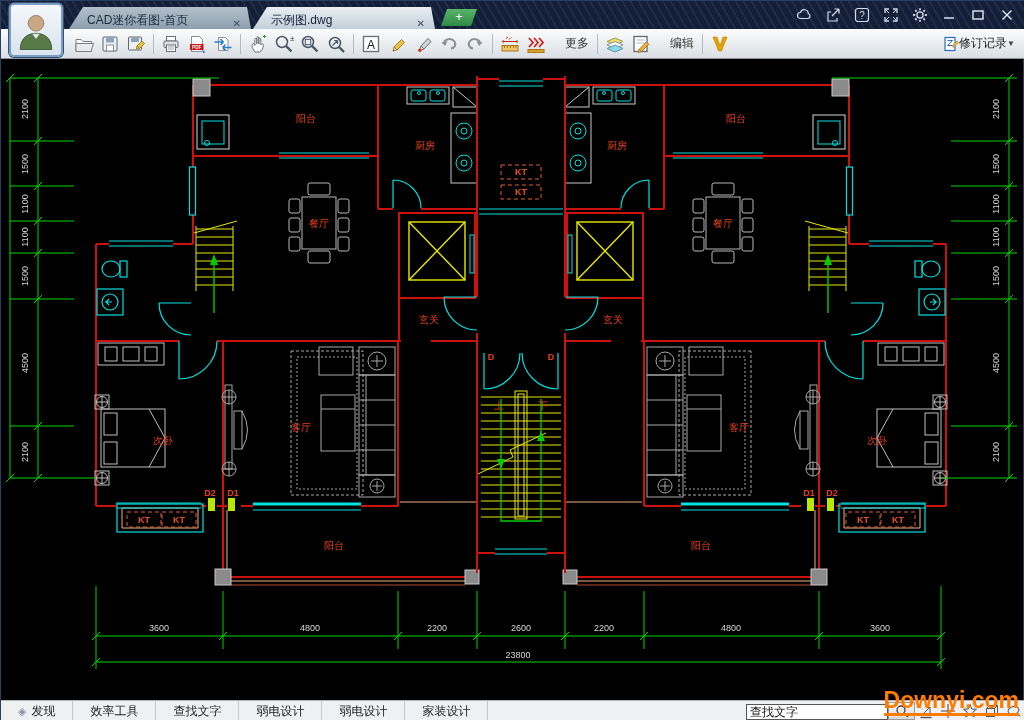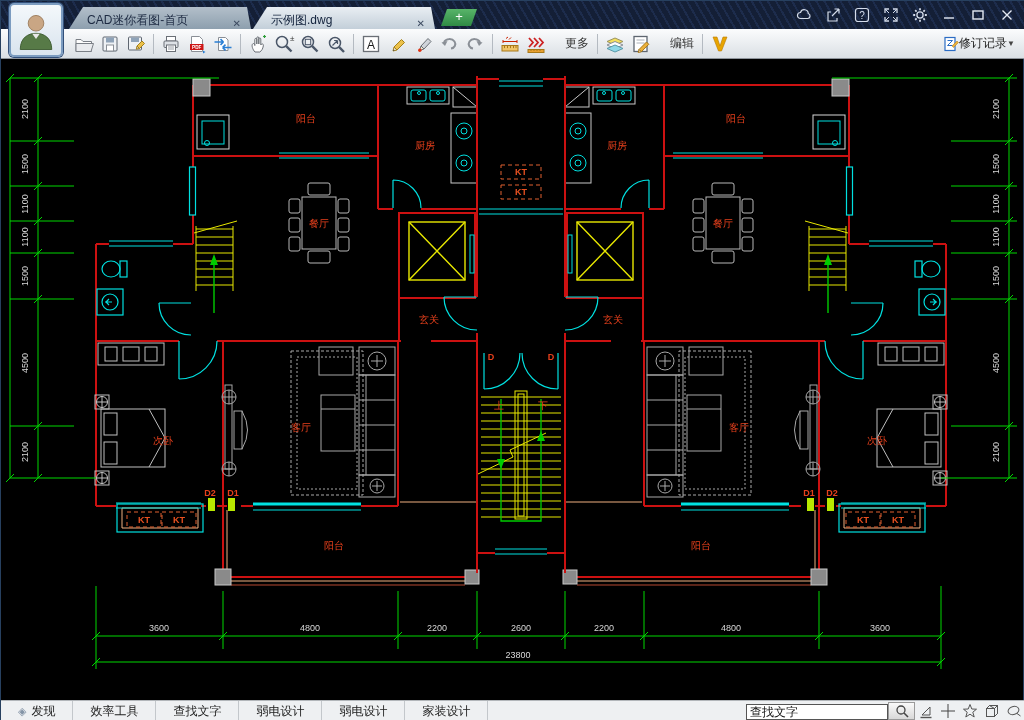--- a/index.html
+++ b/index.html
@@ -635,13 +635,14 @@
         </span>
       <span class="sicon">
         <svg width="16" height="16" viewBox="0 0 16 16" fill="none" stroke="#555">
             <ellipse cx="7.5" cy="7.5" rx="5.5" ry="4" transform="rotate(-18 7.5 7.5)"></ellipse>
             <path d="M11,10.5 L14.5,13"></path>
           </svg>
         </span>
     </span>
   </div>
 
+  <div class="watermark">Downyi.com</div>
 </div>
 
 </body></html>

